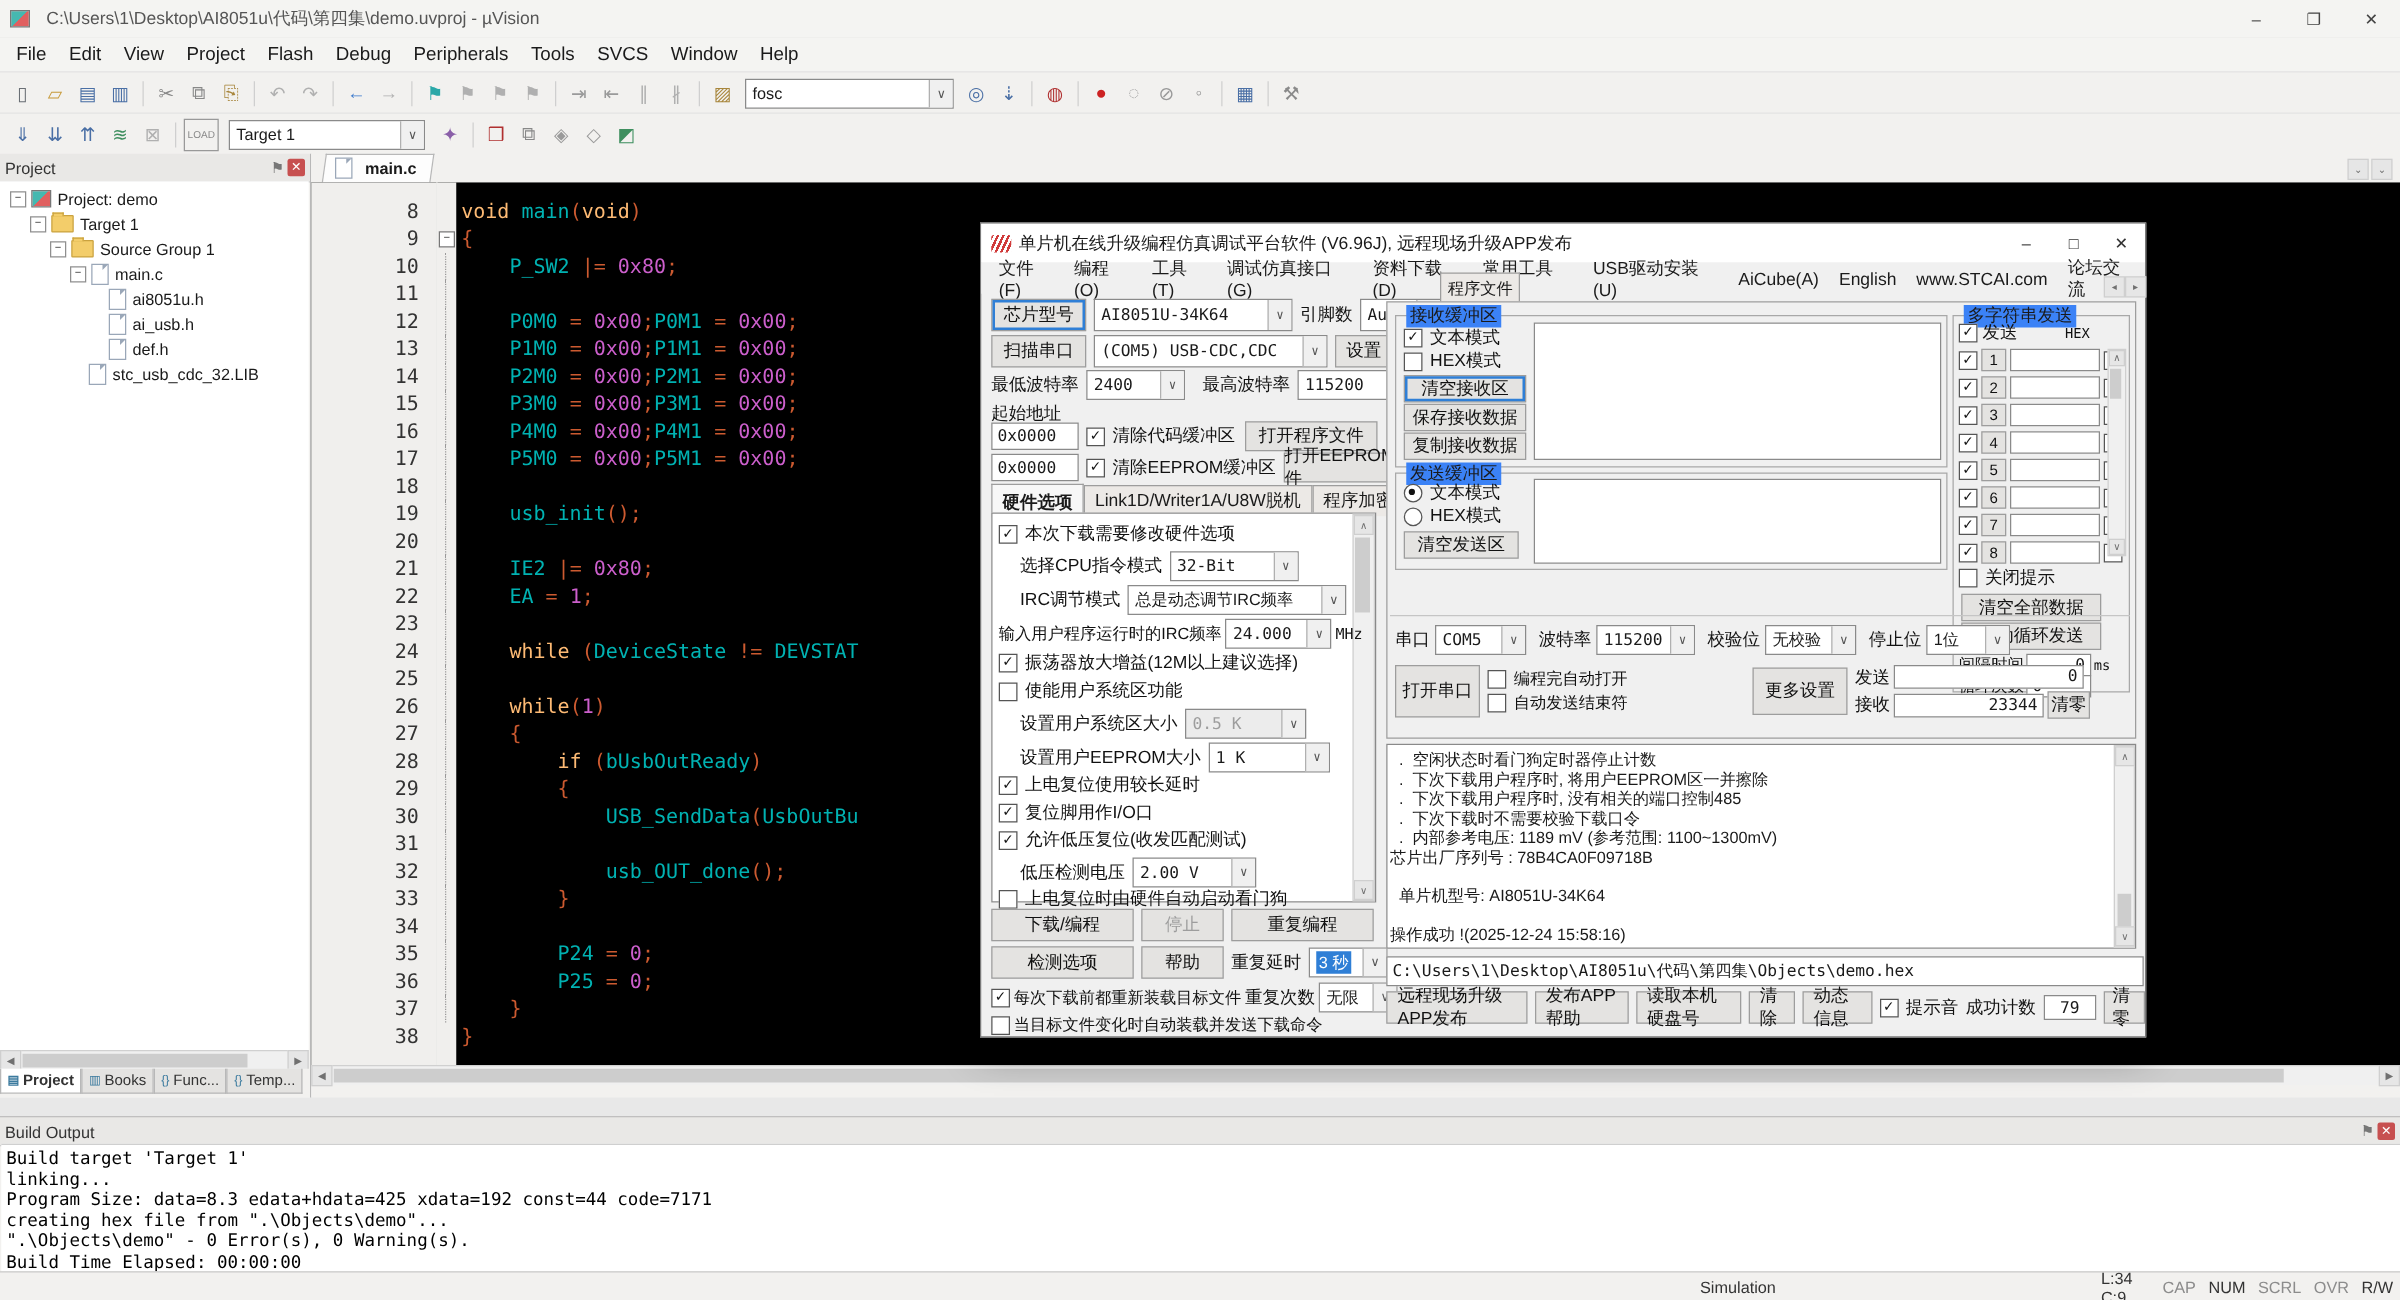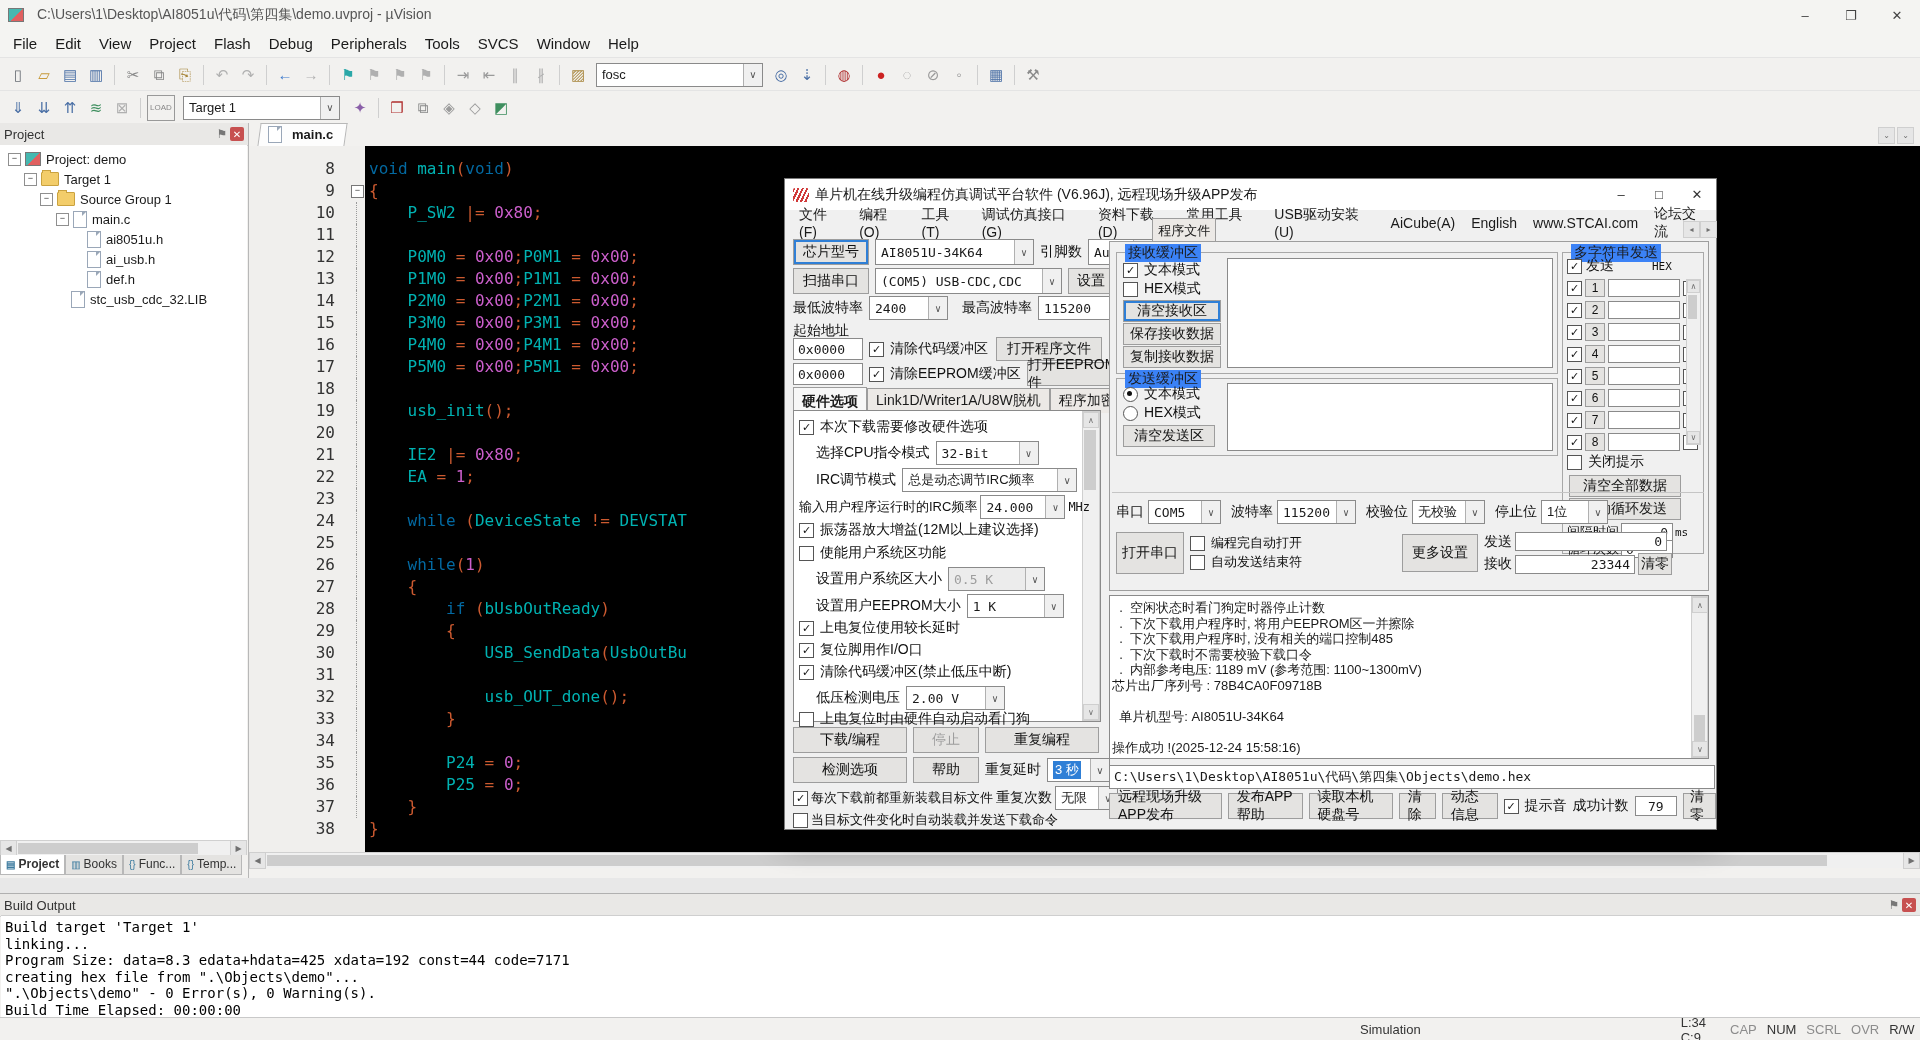--- a/index.html
+++ b/index.html
@@ -47,21 +47,21 @@
   #editor{position:absolute;left:0;top:23px;width:1671px;height:706px;background:#000;}
   #gutter{position:absolute;left:0;top:0;width:100px;height:706px;background:#f0efed;border-right:1px solid #d8d8d8;}
   #foldcol{position:absolute;left:100px;top:0;width:16px;height:706px;background:#f0efed;}
   #code{position:absolute;left:120px;top:0;right:0;height:706px;overflow:hidden;}
   .cline,.gline{height:22px;line-height:22px;font-family:"DejaVu Sans Mono",monospace;font-size:16px;white-space:pre;}
   .gline{text-align:right;padding-right:14px;color:#333;}
   #gutter-inner,#code-inner,#fold-inner{padding-top:12px;}
   .fline{height:22px;position:relative;}
   .fbox{position:absolute;left:2px;top:5px;width:11px;height:11px;border:1px solid #777;background:#fff;font-size:9px;line-height:9px;text-align:center;color:#333;}
   .fbar{position:absolute;left:7px;top:0;width:0;height:22px;border-left:1px dotted #9a9a9a;}
-  .k{color:#0369a1;} .i{color:#00b2b2;} .n{color:#cc5fcc;} .o{color:#cc5a30;} .s{color:#ccc;}
+  .k{color:#fdba74;} .i{color:#00b2b2;} .n{color:#cc5fcc;} .o{color:#cc5a30;} .s{color:#ccc;}
   
   
   #build-panel{left:0;top:893px;width:1920px;height:124px;background:#f2f1ef;border-top:1px solid #b0b0b0;}
   #build-text{position:absolute;left:1px;top:21px;width:1918px;height:102px;background:#fff;border-top:1px solid #cfcfcf;font-family:"DejaVu Sans Mono",monospace;font-size:14px;line-height:16.5px;padding:3px 0 0 4px;color:#000;}
   
   #statusbar{left:0;top:1017px;width:1920px;height:23px;background:#f2f1ef;border-top:1px solid #c9c9c9;display:flex;align-items:center;font-size:13px;color:#333;}
   .sflag{margin-right:10px;color:#8c8c8c;}
   
   #dialog{left:784px;top:178px;width:931px;height:650px;background:#f0f0f0;border:1px solid #7a7a7a;box-shadow:0 10px 30px rgba(0,0,0,.45);}
   #dlg-title{height:31px;background:#fff;display:flex;align-items:center;padding-left:8px;font-size:14px;}
@@ -580,21 +580,21 @@
     <div class="row" style="left:5px;top:208px;">
         <span class="cb">✓</span>
         <span class="lbl">上电复位使用较长延时</span>
       </div>
     <div class="row" style="left:5px;top:230px;">
         <span class="cb">✓</span>
         <span class="lbl">复位脚用作I/O口</span>
       </div>
     <div class="row" style="left:5px;top:252px;">
         <span class="cb">✓</span>
-        <span class="lbl">清除代码缓冲区(禁止低压中断)</span>
+        <span class="lbl">允许低压复位(收发匹配测试)</span>
       </div>
     <div class="row" style="left:22px;top:275px;">
         <span class="lbl">低压检测电压</span>
       <span class="combo mono" style="width:92px;height:22px;">
           <span>2.00 V</span>
           <span class="arr">∨</span>
         </span>
       </div>
     <div class="row" style="left:5px;top:299px;">
         <span class="cb"></span>

